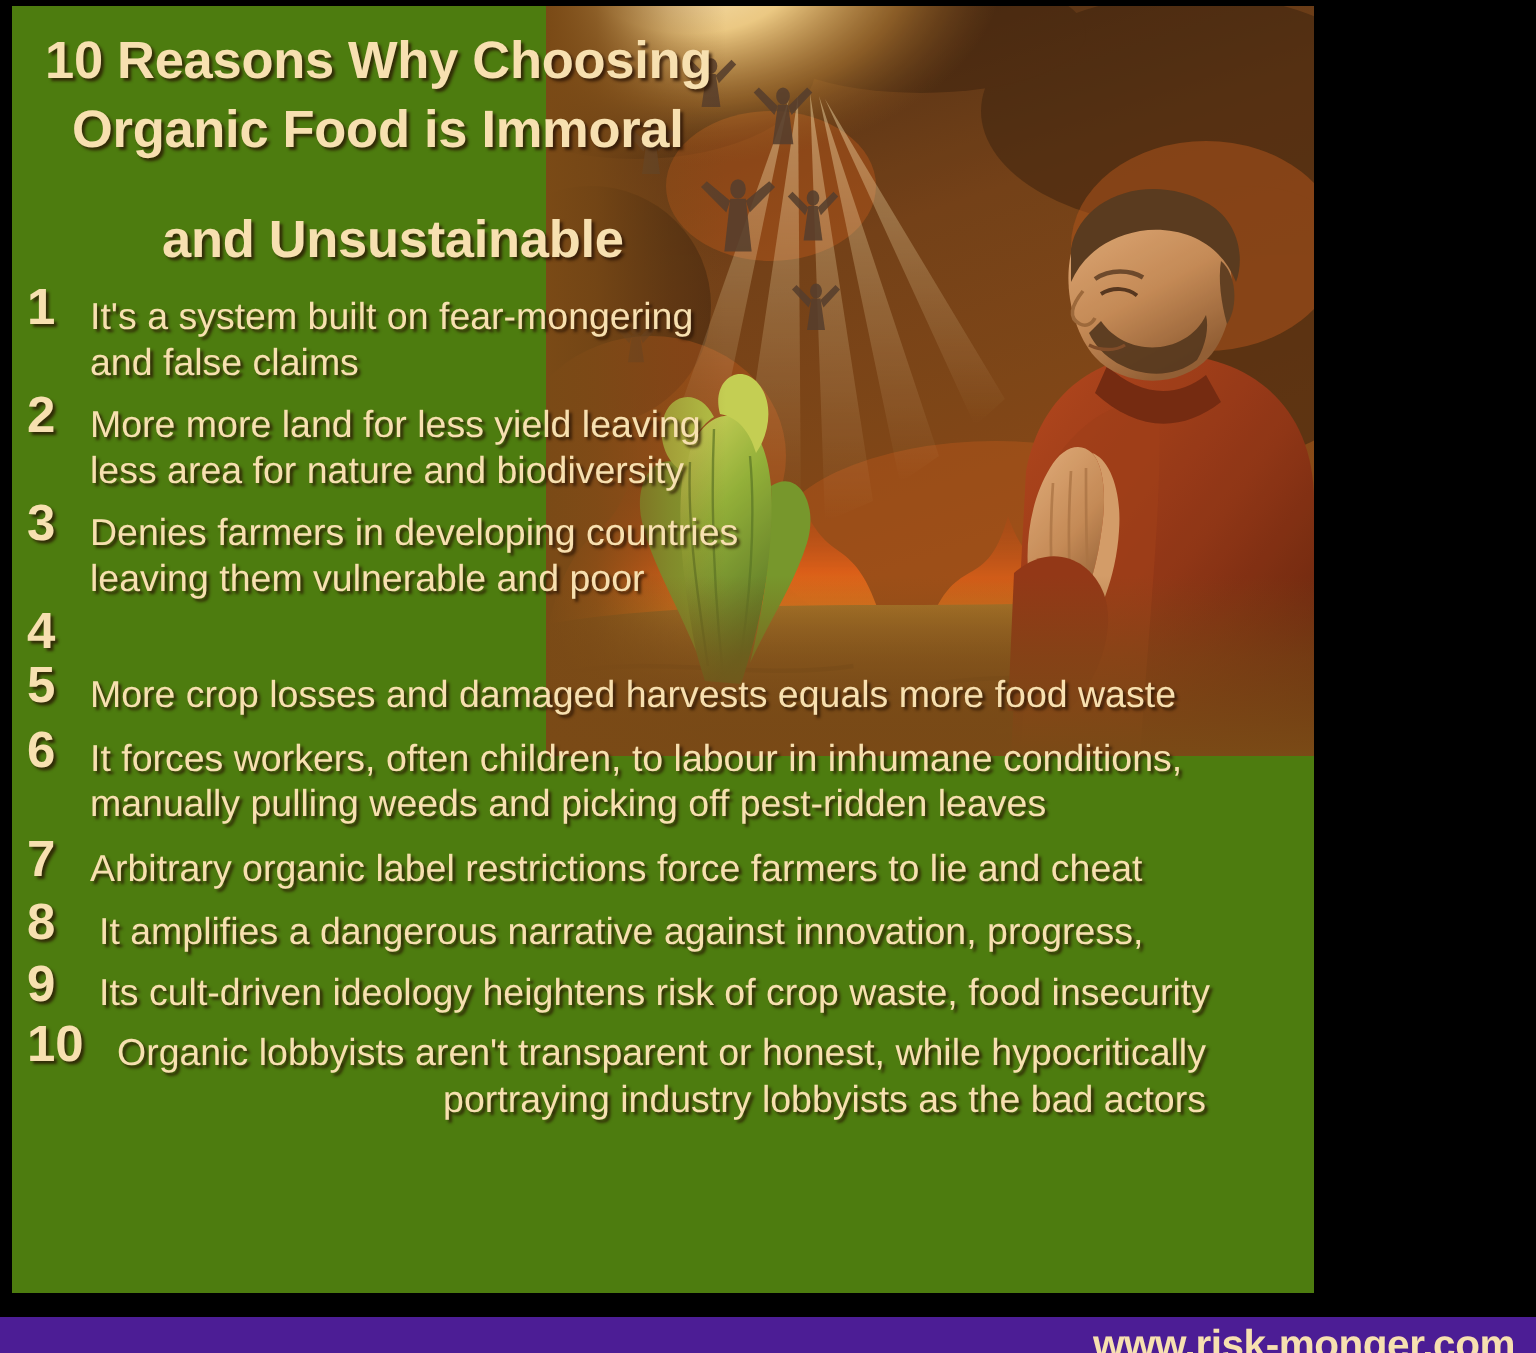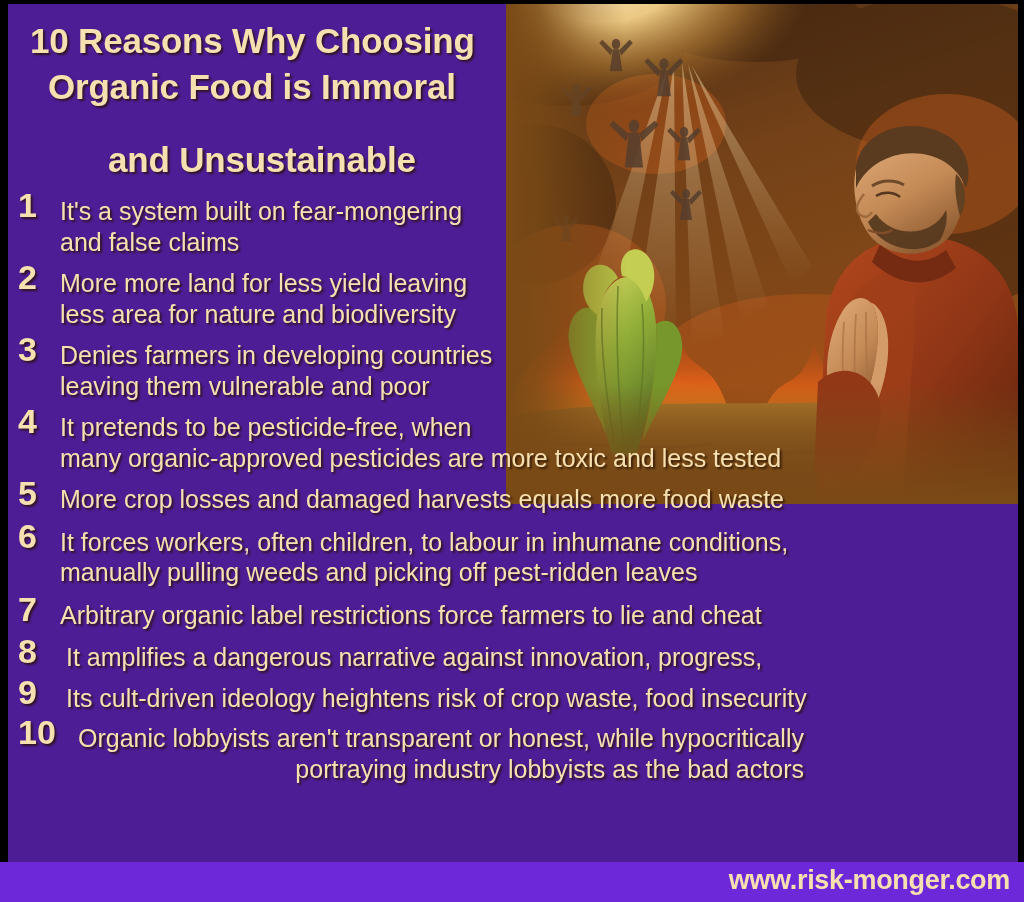--- a/index.html
+++ b/index.html
@@ -17,23 +17,23 @@
     height: 902px;
     background: #000000;
     overflow: hidden;
   }
 
   
   #canvas {
     position: absolute;
     left: 8px;
     top: 4px;
-    width: 1010px;
+    width: 868px;
     height: 858px;
-    background: #4c1d95;
+    background: #4d7c0f;
     overflow: hidden;
   }
 
   
   #artwork {
     position: absolute;
     right: 0;
     top: 0;
     width: 512px;
     height: 500px;
@@ -120,22 +120,22 @@
   .reason.r8 .rtext  { padding-left: 6px; }
   .reason.r9 .rtext  { padding-left: 6px; }
   .reason.r10 .rtext { padding-left: 4px; text-align: right; }
 
   
   #footer {
     position: absolute;
     left: 0;
     bottom: 0;
     width: 1024px;
-    height: 40px;
-    background: #6d28d9;
+    height: 24px;
+    background: #4c1d95;
     z-index: 4;
   }
   #footer-url {
     position: absolute;
     right: 14px;
     top: 3px;
     color: #f7e0b0;
     font-weight: bold;
     font-size: 27px;
     letter-spacing: -0.3px;
@@ -360,24 +360,20 @@
       <div class="reason r3">
         <div class="rnum">3</div>
         <div class="rtext">
           <span class="rline">Denies farmers in developing countries</span>
           <span class="rline">leaving them vulnerable and poor</span>
         </div>
       </div>
 
       <div class="reason r4">
         <div class="rnum">4</div>
-        <div class="rtext">
-          <span class="rline">It pretends to be pesticide-free, when</span>
-          <span class="rline">many organic-approved pesticides are more toxic and less tested</span>
-        </div>
       </div>
 
       <div class="reason r5">
         <div class="rnum">5</div>
         <div class="rtext">
           <span class="rline">More crop losses and damaged harvests equals more food waste</span>
         </div>
       </div>
 
       <div class="reason r6">

